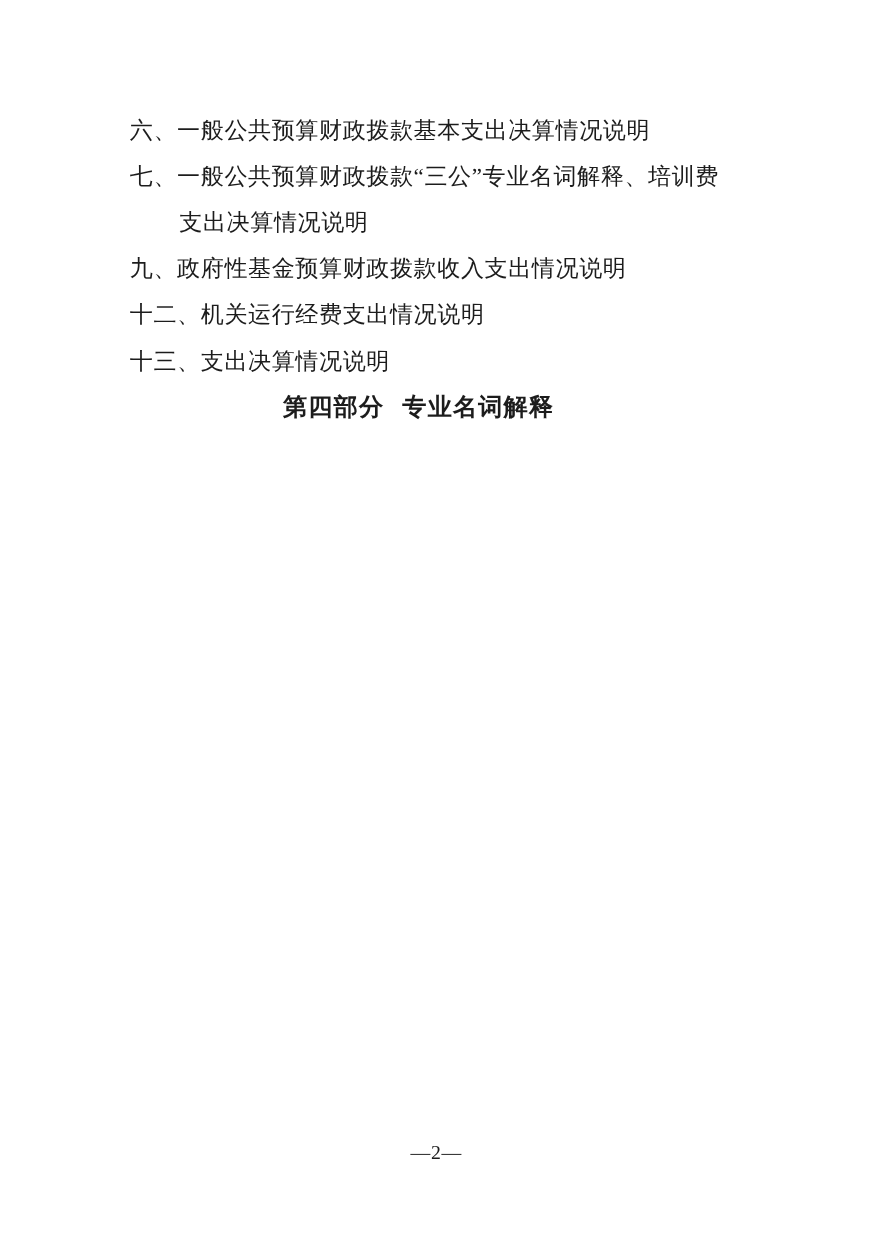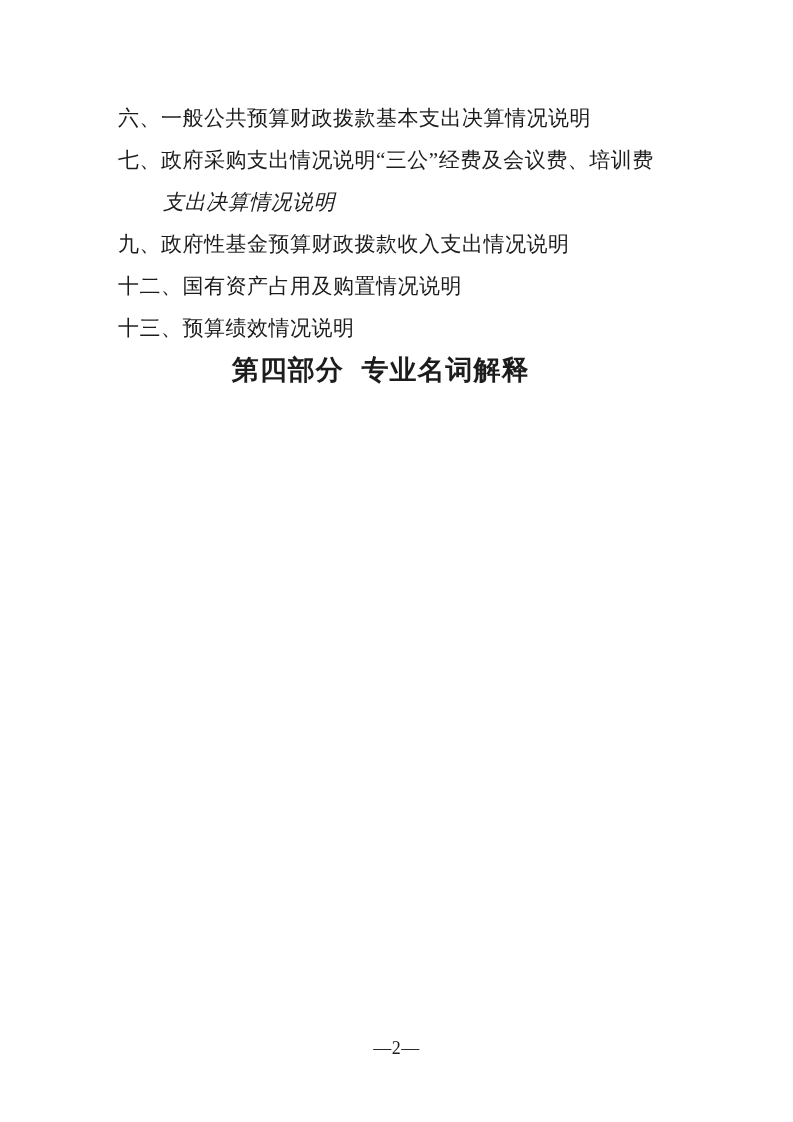--- a/index.html
+++ b/index.html
@@ -29,25 +29,24 @@
   .toc-line {
     font-size: 21px;
     line-height: 42px;
     letter-spacing: 0.5px;
     white-space: nowrap;
     font-weight: normal;
   }
 
   .toc-line.continuation {
     padding-left: 45px;
-    font-style: italic;
   }
 
   .section-heading {
-    font-size: 27px;
+    font-size: 22px;
     line-height: 42px;
     font-weight: bold;
     letter-spacing: 1px;
     word-spacing: 10px;
     text-align: center;
     white-space: nowrap;
     
     margin-left: -40px;
   }
 
@@ -65,25 +64,25 @@
     color: #1c1c1c;
   }
 </style>
 </head>
 <body>
 
 <div class="page">
 
   <main class="content">
     <p class="toc-line">六、一般公共预算财政拨款基本支出决算情况说明</p>
-    <p class="toc-line">七、政府采购支出情况说明“三公”经费及会议费、培训费</p>
+    <p class="toc-line">七、一般公共预算财政拨款“三公”专业名词解释、培训费</p>
     <p class="toc-line continuation">支出决算情况说明</p>
     <p class="toc-line">九、政府性基金预算财政拨款收入支出情况说明</p>
-    <p class="toc-line">十二、国有资产占用及购置情况说明</p>
-    <p class="toc-line">十三、预算绩效情况说明</p>
+    <p class="toc-line">十二、机关运行经费支出情况说明</p>
+    <p class="toc-line">十三、支出决算情况说明</p>
     <h2 class="section-heading">第四部分 专业名词解释</h2>
   </main>
 
   <footer class="page-footer">
     <span class="page-number">—2—</span>
   </footer>
 
 </div>
 
 </body></html>

